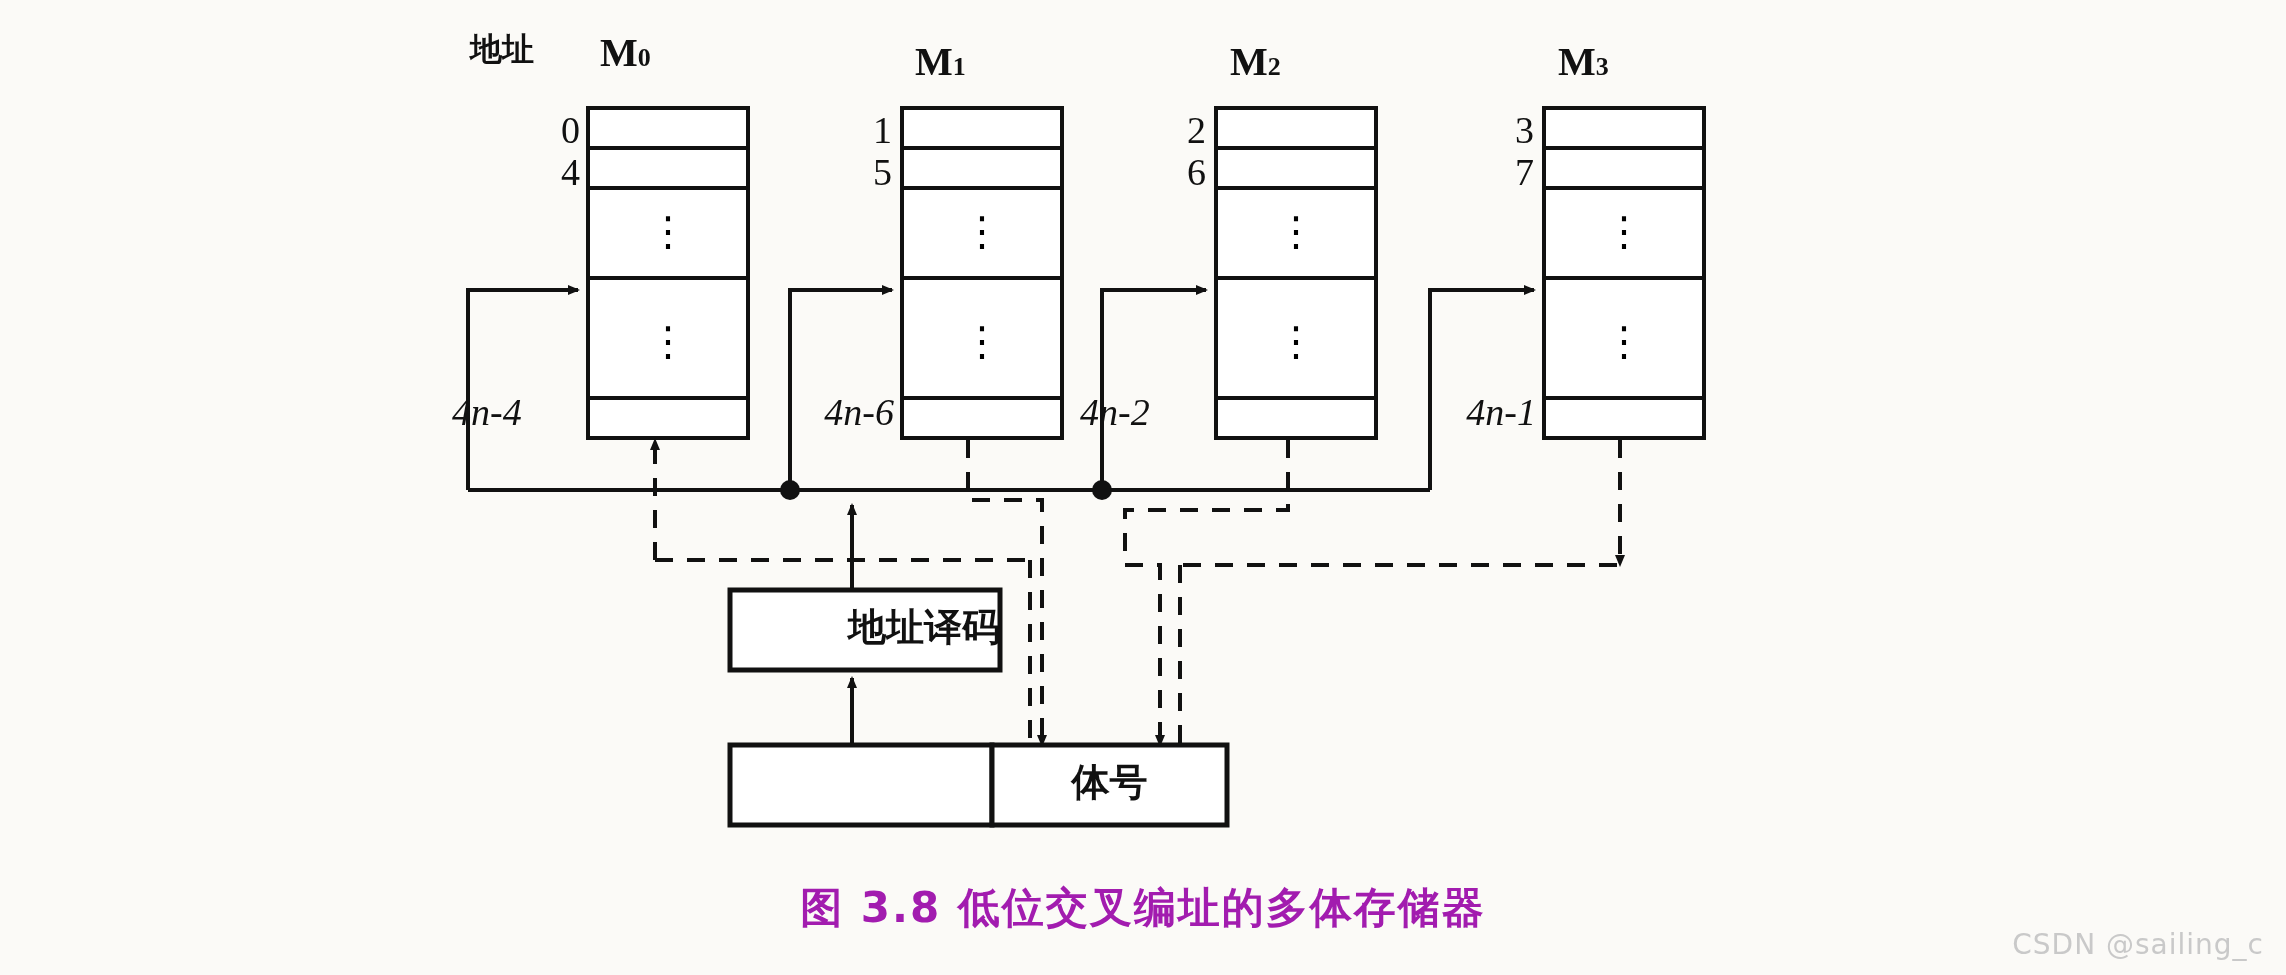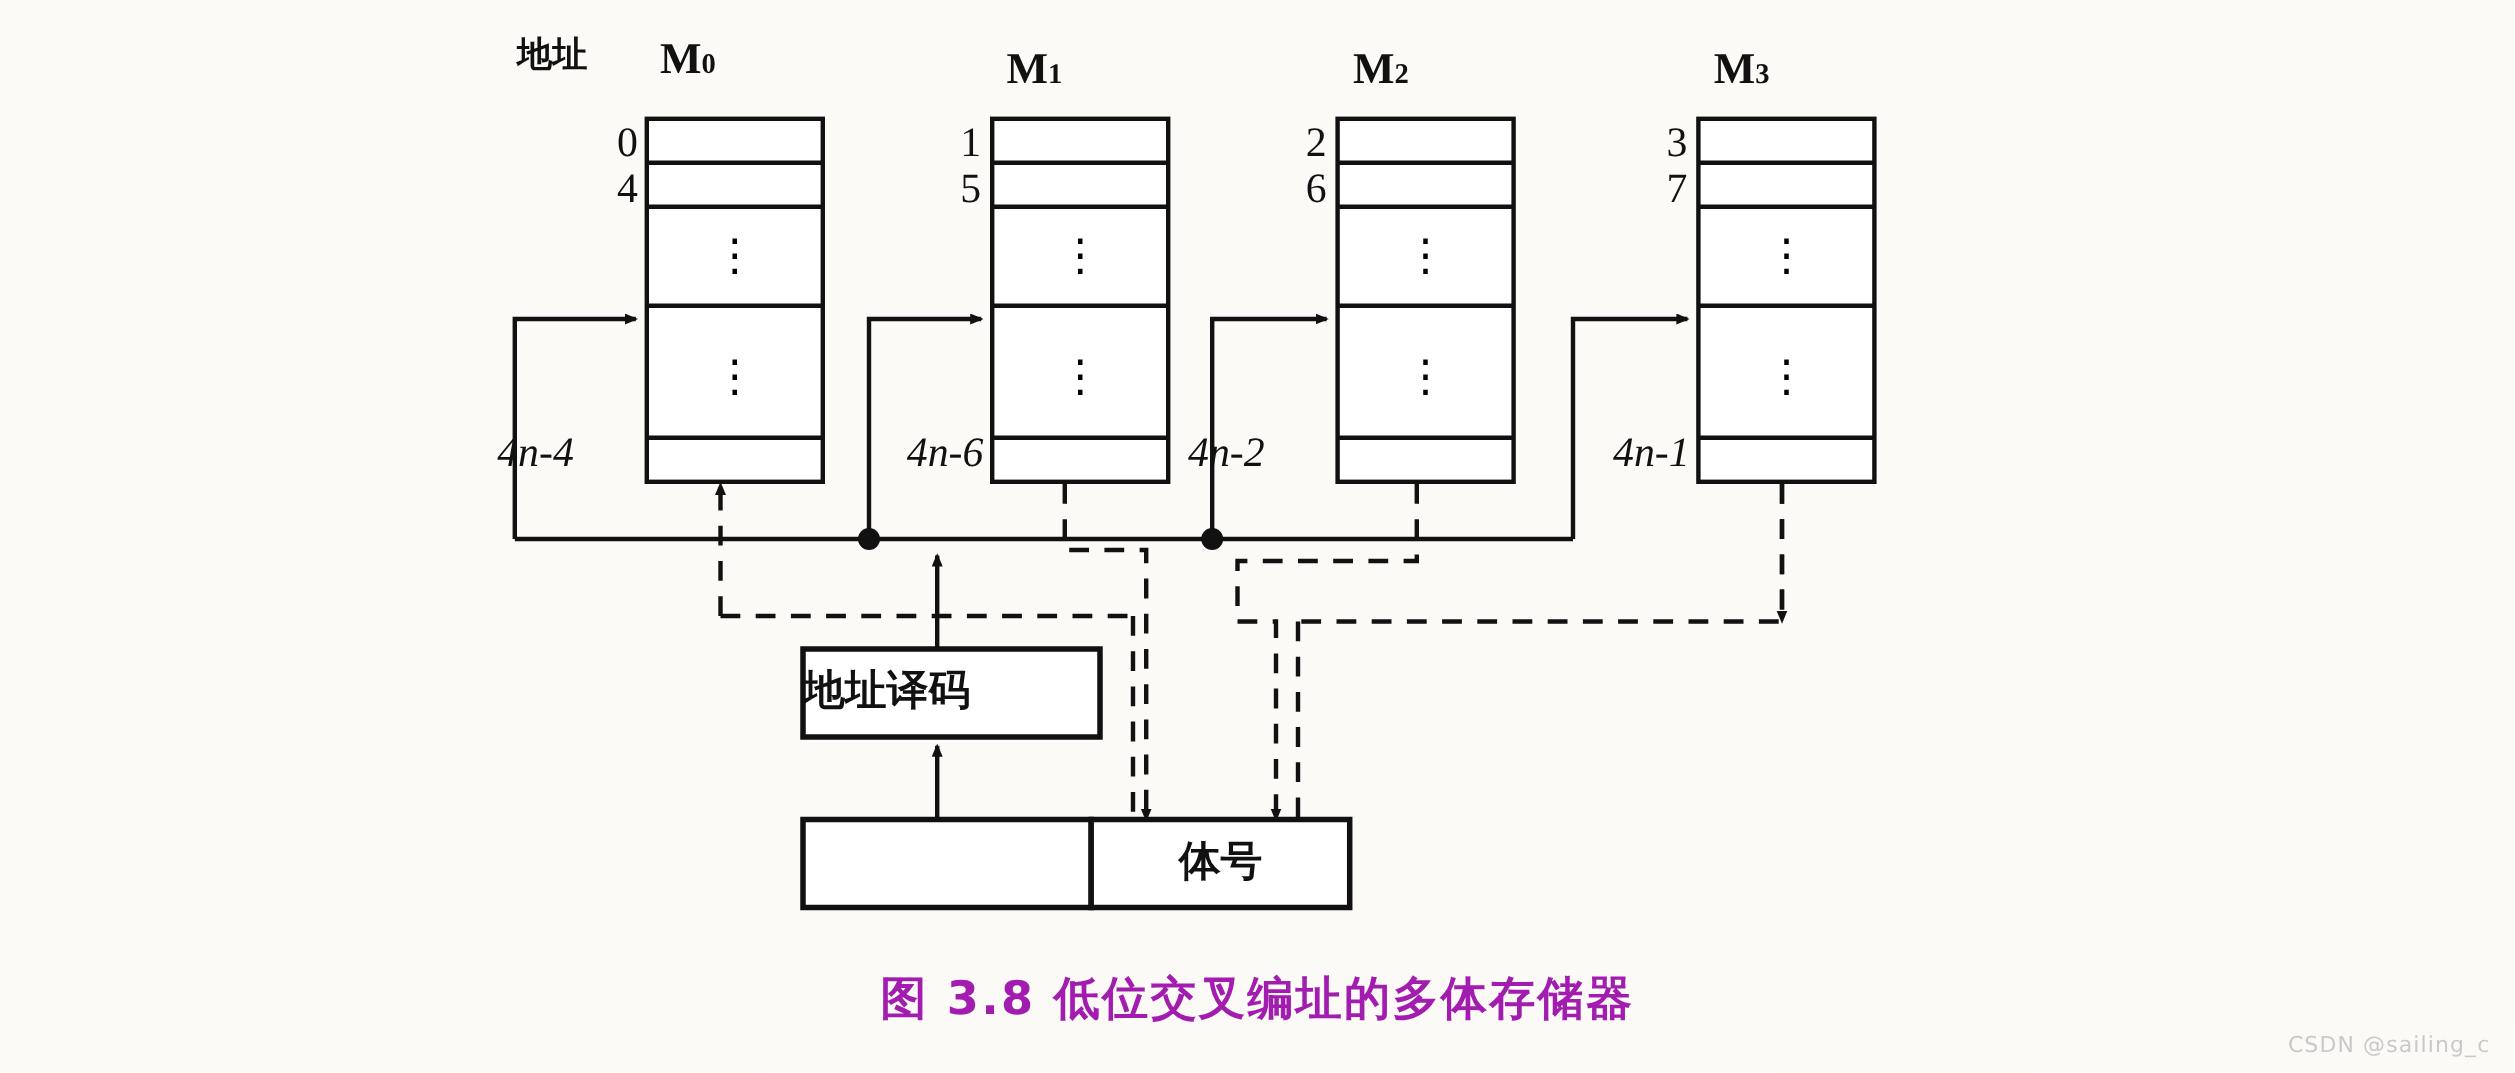--- a/index.html
+++ b/index.html
@@ -58,21 +58,21 @@
     font-size: 42px;
     font-weight: bold;
     letter-spacing: 2px;
     color: #a21caf;
   }
   .watermark {
     position: absolute;
     right: 22px;
     bottom: 14px;
     font-family: "DejaVu Sans", sans-serif;
-    font-size: 20px;
+    font-size: 28px;
     color: #c9c9c9;
     letter-spacing: 1px;
   }
   .dots {
     font-family: "DejaVu Sans", sans-serif;
     font-size: 40px;
     letter-spacing: 0;
   }
 </style>
 </head>
@@ -197,19 +197,19 @@
   <div style="position:absolute; left:766px; top:390px; width:128px; text-align:right;" class="addr-label addr-label-italic">4n-6</div>
 
   <div style="position:absolute; left:1166px; top:108px; width:40px; text-align:right;" class="addr-label">2</div>
   <div style="position:absolute; left:1166px; top:150px; width:40px; text-align:right;" class="addr-label">6</div>
   <div style="position:absolute; left:1080px; top:390px; width:128px; text-align:left;" class="addr-label addr-label-italic">4n-2</div>
 
   <div style="position:absolute; left:1494px; top:108px; width:40px; text-align:right;" class="addr-label">3</div>
   <div style="position:absolute; left:1494px; top:150px; width:40px; text-align:right;" class="addr-label">7</div>
   <div style="position:absolute; left:1408px; top:390px; width:128px; text-align:right;" class="addr-label addr-label-italic">4n-1</div>
 
-  <div style="position:absolute; left:730px; top:602px; width:270px; text-align:left;" class="box-label">地址译码</div>
+  <div style="position:absolute; left:730px; top:602px; width:270px; text-align:right;" class="box-label">地址译码</div>
   <div style="position:absolute; left:992px; top:757px; width:235px; text-align:center;" class="box-label">体号</div>
 
   <div class="caption">图 3.8   低位交叉编址的多体存储器</div>
   <div class="watermark">CSDN @sailing_c</div>
 
 </div>
 
 </body></html>

